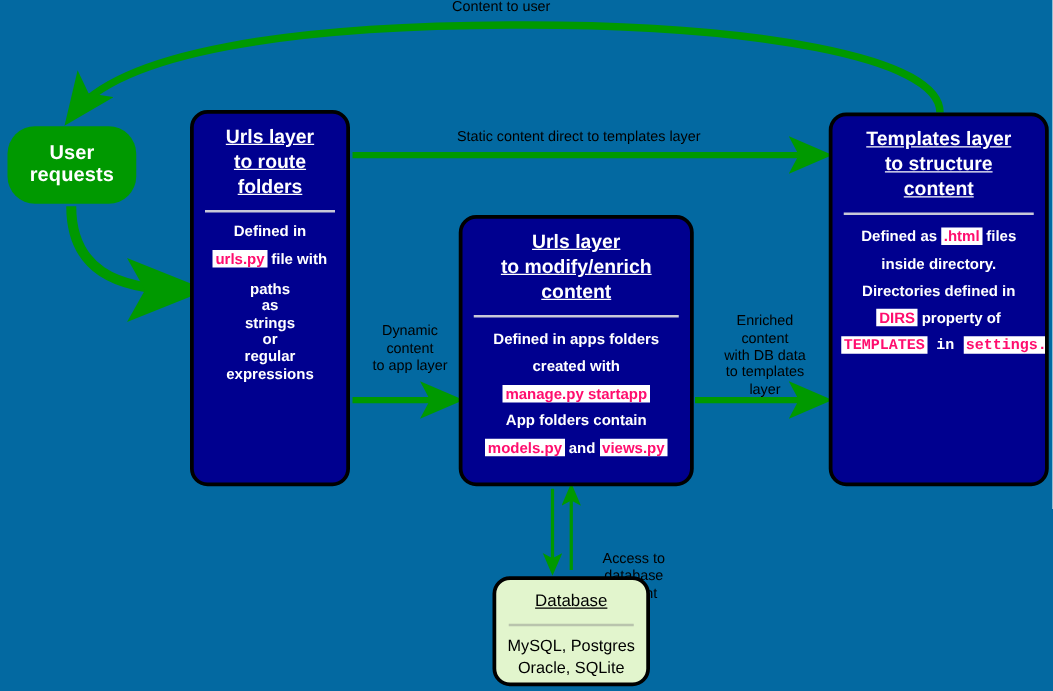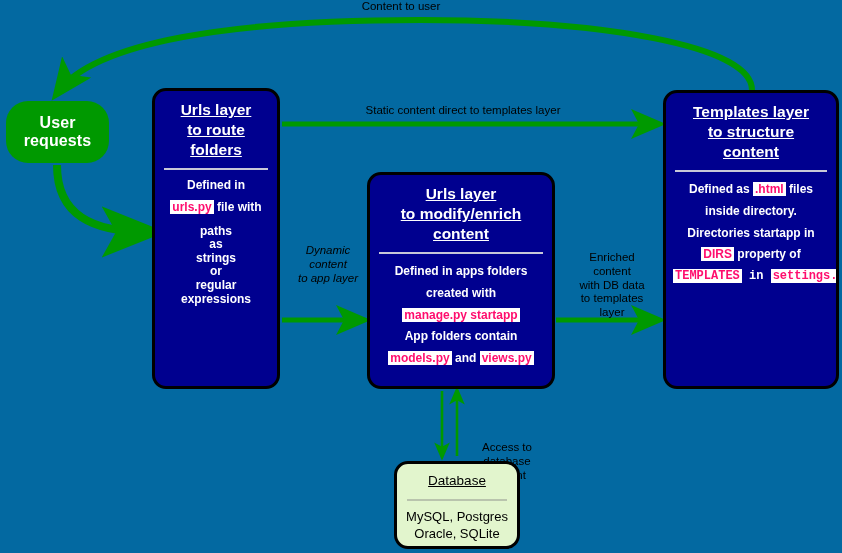--- a/index.html
+++ b/index.html
@@ -145,21 +145,21 @@
 
     <line x1="442" y1="391" x2="442" y2="456" stroke="#009900" stroke-width="2.6" marker-end="url(#ah)"></line>
 
     <line x1="457" y1="456" x2="457" y2="391" stroke="#009900" stroke-width="2.6" marker-end="url(#ah)"></line>
   </svg>
 
   <div class="alabel" style="left:341px; top:0px; width:120px;">Content to user</div>
 
   <div class="alabel" style="left:338px; top:104px; width:250px;">Static content direct to templates layer</div>
 
-  <div class="alabel" style="left:288px; top:244px; width:80px;font-style:italic;">Dynamic
+  <div class="alabel" style="left:288px; top:259px; width:80px;">Dynamic
 content
 to app layer</div>
 
   <div class="alabel" style="left:569px; top:237px; width:86px;margin-top:14px;">Enriched
 content
 with DB data
 to templates
 layer</div>
 
   <div class="alabel" style="left:467px; top:409px; width:80px; text-align:center;margin-top:32px;">Access to
@@ -202,21 +202,21 @@
   </div>
 
   <div class="node blue" style="left:663px; top:90px; width:176px; height:299px;">
     <div class="node-title" style="white-space:pre-line;">Templates layer 
 to structure 
 content</div>
     <div class="divider"></div>
     <div class="node-body" style="padding-top:11px;">
       <span class="bline"><span>Defined as</span> <span class="code">.html</span> <span>files</span></span>
       <span class="bline">inside directory.</span>
-      <span class="bline">Directories  startapp in</span>
+      <span class="bline">Directories  defined in</span>
       <span class="bline"><span class="code">DIRS</span> <span>property of</span></span>
       <span class="bline" style="margin-bottom:0;font-family:Liberation Mono, monospace;"><span class="code">TEMPLATES</span> <span>in</span> <span class="code">settings.py</span></span>
     </div>
   </div>
 
   <div class="node db" style="left:394px; top:461px; width:126px; height:88px;">
     <div class="node-title">Database</div>
     <div class="divider"></div>
     <div class="node-body" style="white-space:pre-line; padding-top:8px;">MySQL, Postgres
 Oracle, SQLite</div>

